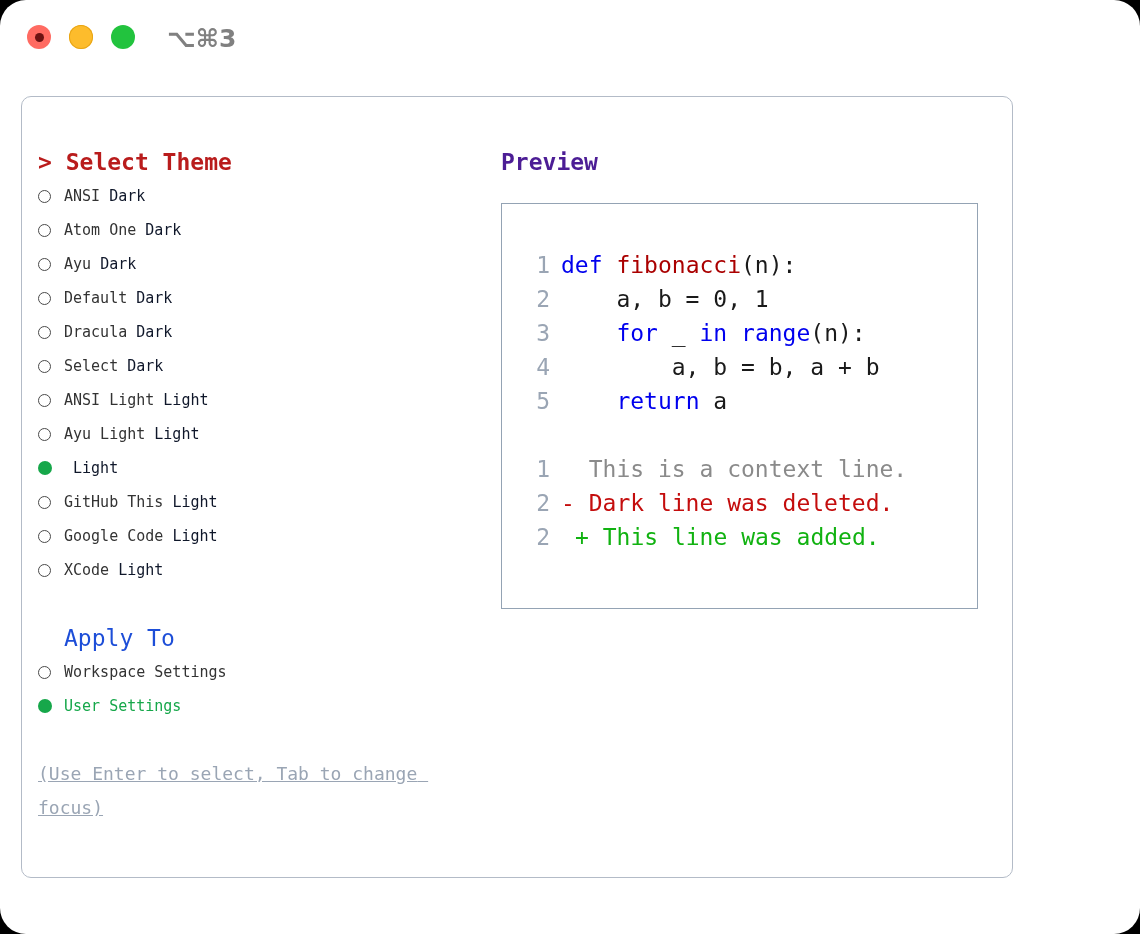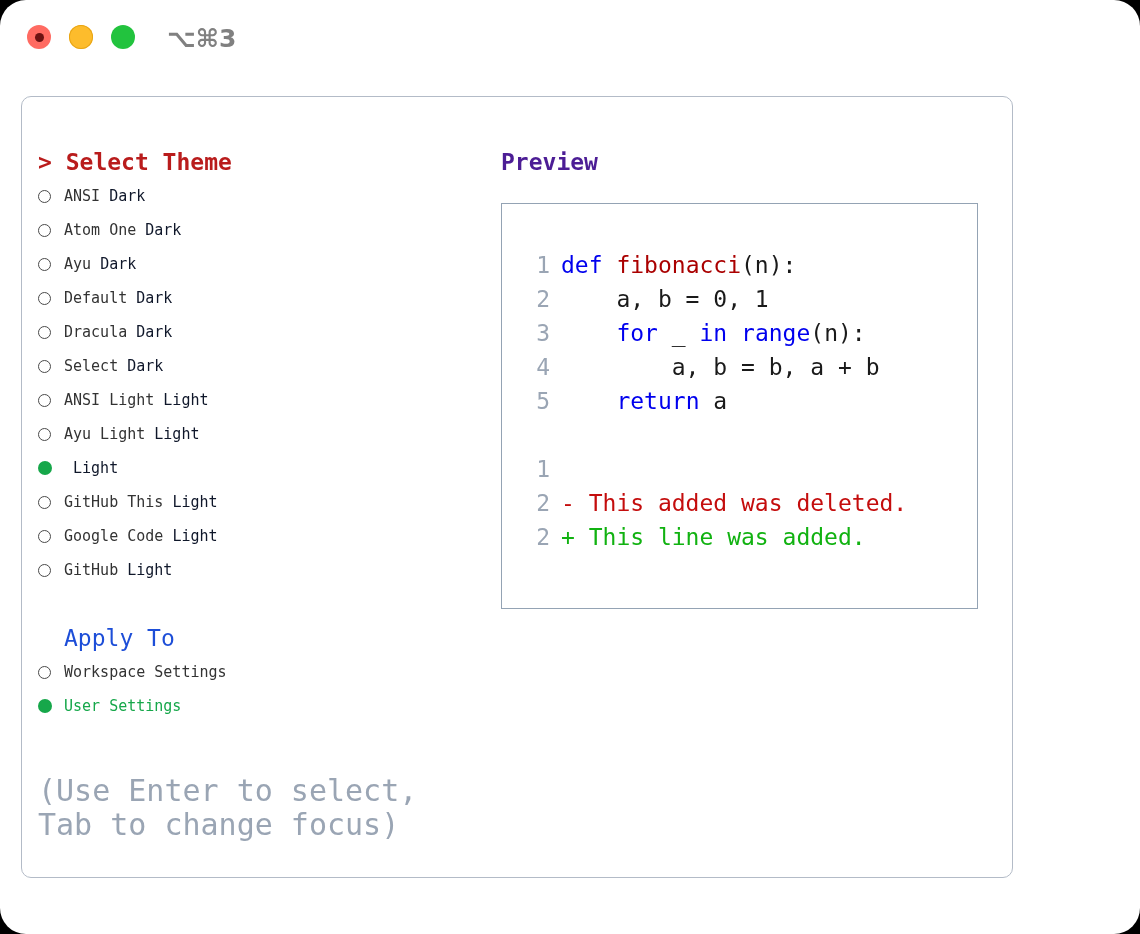--- a/index.html
+++ b/index.html
@@ -137,26 +137,27 @@
     line-height: 34px;
     font-size: 23px;
     color: #1d4ed8;
     padding-left: 26px;
     white-space: pre;
   }
 
   .gap { height: 34px; }
 
   .hint {
-    margin-top: 51px;
-    font-size: 30px;
+    margin-top: 34px;
+    font-size: 18px;
     line-height: 34px;
     color: #9aa5b4;
     width: 410px;
     white-space: pre-wrap;
+    text-decoration: underline;
   }
 
   
   .right-col {
     position: absolute;
     left: 479px;
     top: 48px;
     width: 500px;
   }
   .preview-title {
@@ -200,21 +201,21 @@
     color: #1a1a1a;
     white-space: pre;
   }
   .blank-line { height: 34px; }
 
   .kw   { color: #0000ee; }
   .fn   { color: #aa0000; }
   .plain{ color: #1a1a1a; }
   .ctx  { color: #8a8a8a; }
   .del  { color: #c40d0d; }
-  .add  { color: #11b211; }
+  .add  { color: #11b211; margin-left: 14px; }
 </style>
 </head>
 <body>
 
 <div class="window">
 
   <div class="titlebar">
     <div class="traffic">
       <span class="dot dot-red"></span>
       <span class="dot dot-yellow"></span>
@@ -232,21 +233,21 @@
           <div class="row"><span class="marker"><span class="radio-off"></span></span><span class="label">Atom One</span><span class="label"> </span><span class="suffix">Dark</span></div>
           <div class="row"><span class="marker"><span class="radio-off"></span></span><span class="label">Ayu</span><span class="label"> </span><span class="suffix">Dark</span></div>
           <div class="row"><span class="marker"><span class="radio-off"></span></span><span class="label">Default</span><span class="label"> </span><span class="suffix">Dark</span></div>
           <div class="row"><span class="marker"><span class="radio-off"></span></span><span class="label">Dracula</span><span class="label"> </span><span class="suffix">Dark</span></div>
           <div class="row"><span class="marker"><span class="radio-off"></span></span><span class="label">Select</span><span class="label"> </span><span class="suffix">Dark</span></div>
           <div class="row"><span class="marker"><span class="radio-off"></span></span><span class="label">ANSI Light</span><span class="label"> </span><span class="suffix">Light</span></div>
           <div class="row"><span class="marker"><span class="radio-off"></span></span><span class="label">Ayu Light</span><span class="label"> </span><span class="suffix">Light</span></div>
           <div class="row selected"><span class="marker"><span class="radio-on"></span></span><span class="label"> </span><span class="suffix">Light</span></div>
           <div class="row"><span class="marker"><span class="radio-off"></span></span><span class="label">GitHub This</span><span class="label"> </span><span class="suffix">Light</span></div>
           <div class="row"><span class="marker"><span class="radio-off"></span></span><span class="label">Google Code</span><span class="label"> </span><span class="suffix">Light</span></div>
-          <div class="row"><span class="marker"><span class="radio-off"></span></span><span class="label">GitHub</span><span class="label"> </span><span class="suffix">Light</span></div>
+          <div class="row"><span class="marker"><span class="radio-off"></span></span><span class="label">XCode</span><span class="label"> </span><span class="suffix">Light</span></div>
         </div>
 
       <div class="gap"></div>
 
       <div class="subhead">Apply To</div>
       <div id="apply-list">
           <div class="row"><span class="marker"><span class="radio-off"></span></span><span class="label">Workspace Settings</span></div>
           <div class="row selected"><span class="marker"><span class="radio-on"></span></span><span class="label">User Settings</span></div>
         </div>
 
@@ -259,22 +260,22 @@
         <div class="code-area">
           <div id="code-lines">
               <div class="code-line"><span class="lineno">1</span><span class="code-text"><span class="kw">def </span><span class="fn">fibonacci</span><span class="plain">(n):</span></span></div>
               <div class="code-line"><span class="lineno">2</span><span class="code-text"><span class="plain">    a, b = 0, 1</span></span></div>
               <div class="code-line"><span class="lineno">3</span><span class="code-text"><span class="plain">    </span><span class="kw">for</span><span class="plain"> _ </span><span class="kw">in</span><span class="plain"> </span><span class="kw">range</span><span class="plain">(n):</span></span></div>
               <div class="code-line"><span class="lineno">4</span><span class="code-text"><span class="plain">        a, b = b, a + b</span></span></div>
               <div class="code-line"><span class="lineno">5</span><span class="code-text"><span class="plain">    </span><span class="kw">return</span><span class="plain"> a</span></span></div>
             </div>
           <div class="blank-line"></div>
           <div id="diff-lines">
-              <div class="code-line"><span class="lineno">1</span></div>
-              <div class="code-line"><span class="lineno">2</span><span class="code-text"><span class="del">- This added was deleted.</span></span></div>
+              <div class="code-line"><span class="lineno">1</span><span class="code-text"><span class="ctx">  This is a context line.</span></span></div>
+              <div class="code-line"><span class="lineno">2</span><span class="code-text"><span class="del">- Dark line was deleted.</span></span></div>
               <div class="code-line"><span class="lineno">2</span><span class="code-text"><span class="add">+ This line was added.</span></span></div>
             </div>
         </div>
       </div>
     </div>
 
   </div>
 </div>
 
 </body></html>

